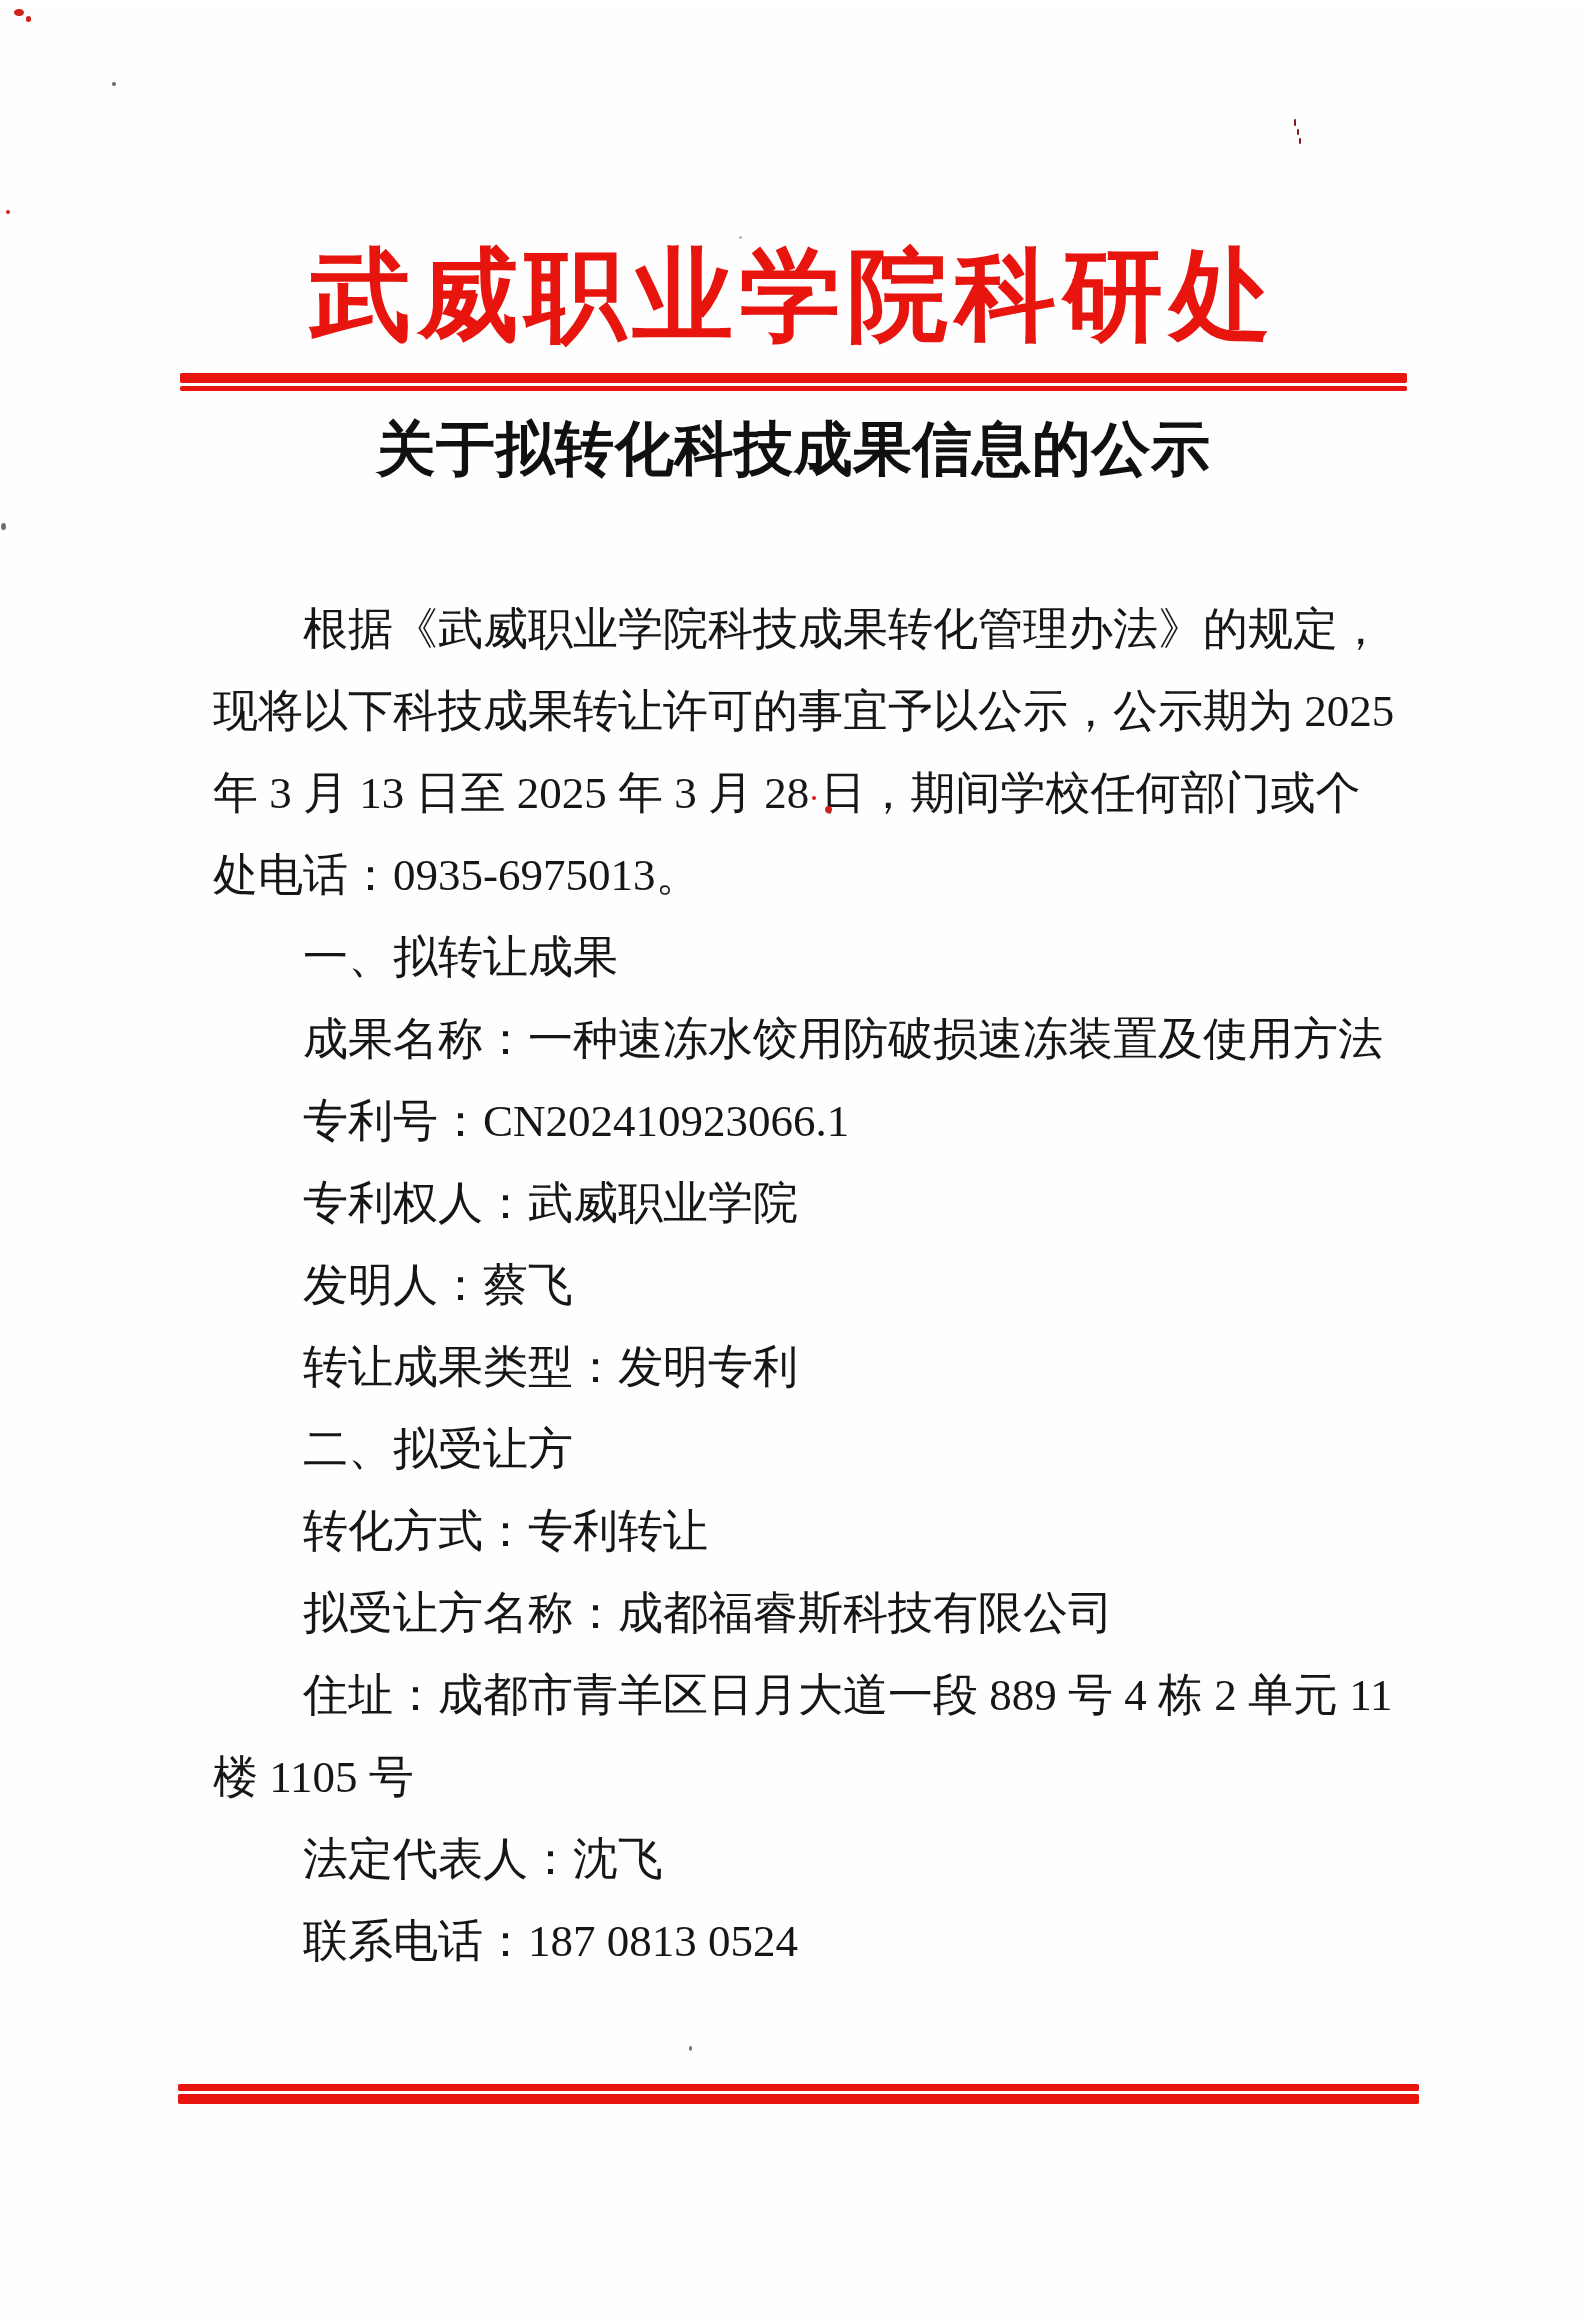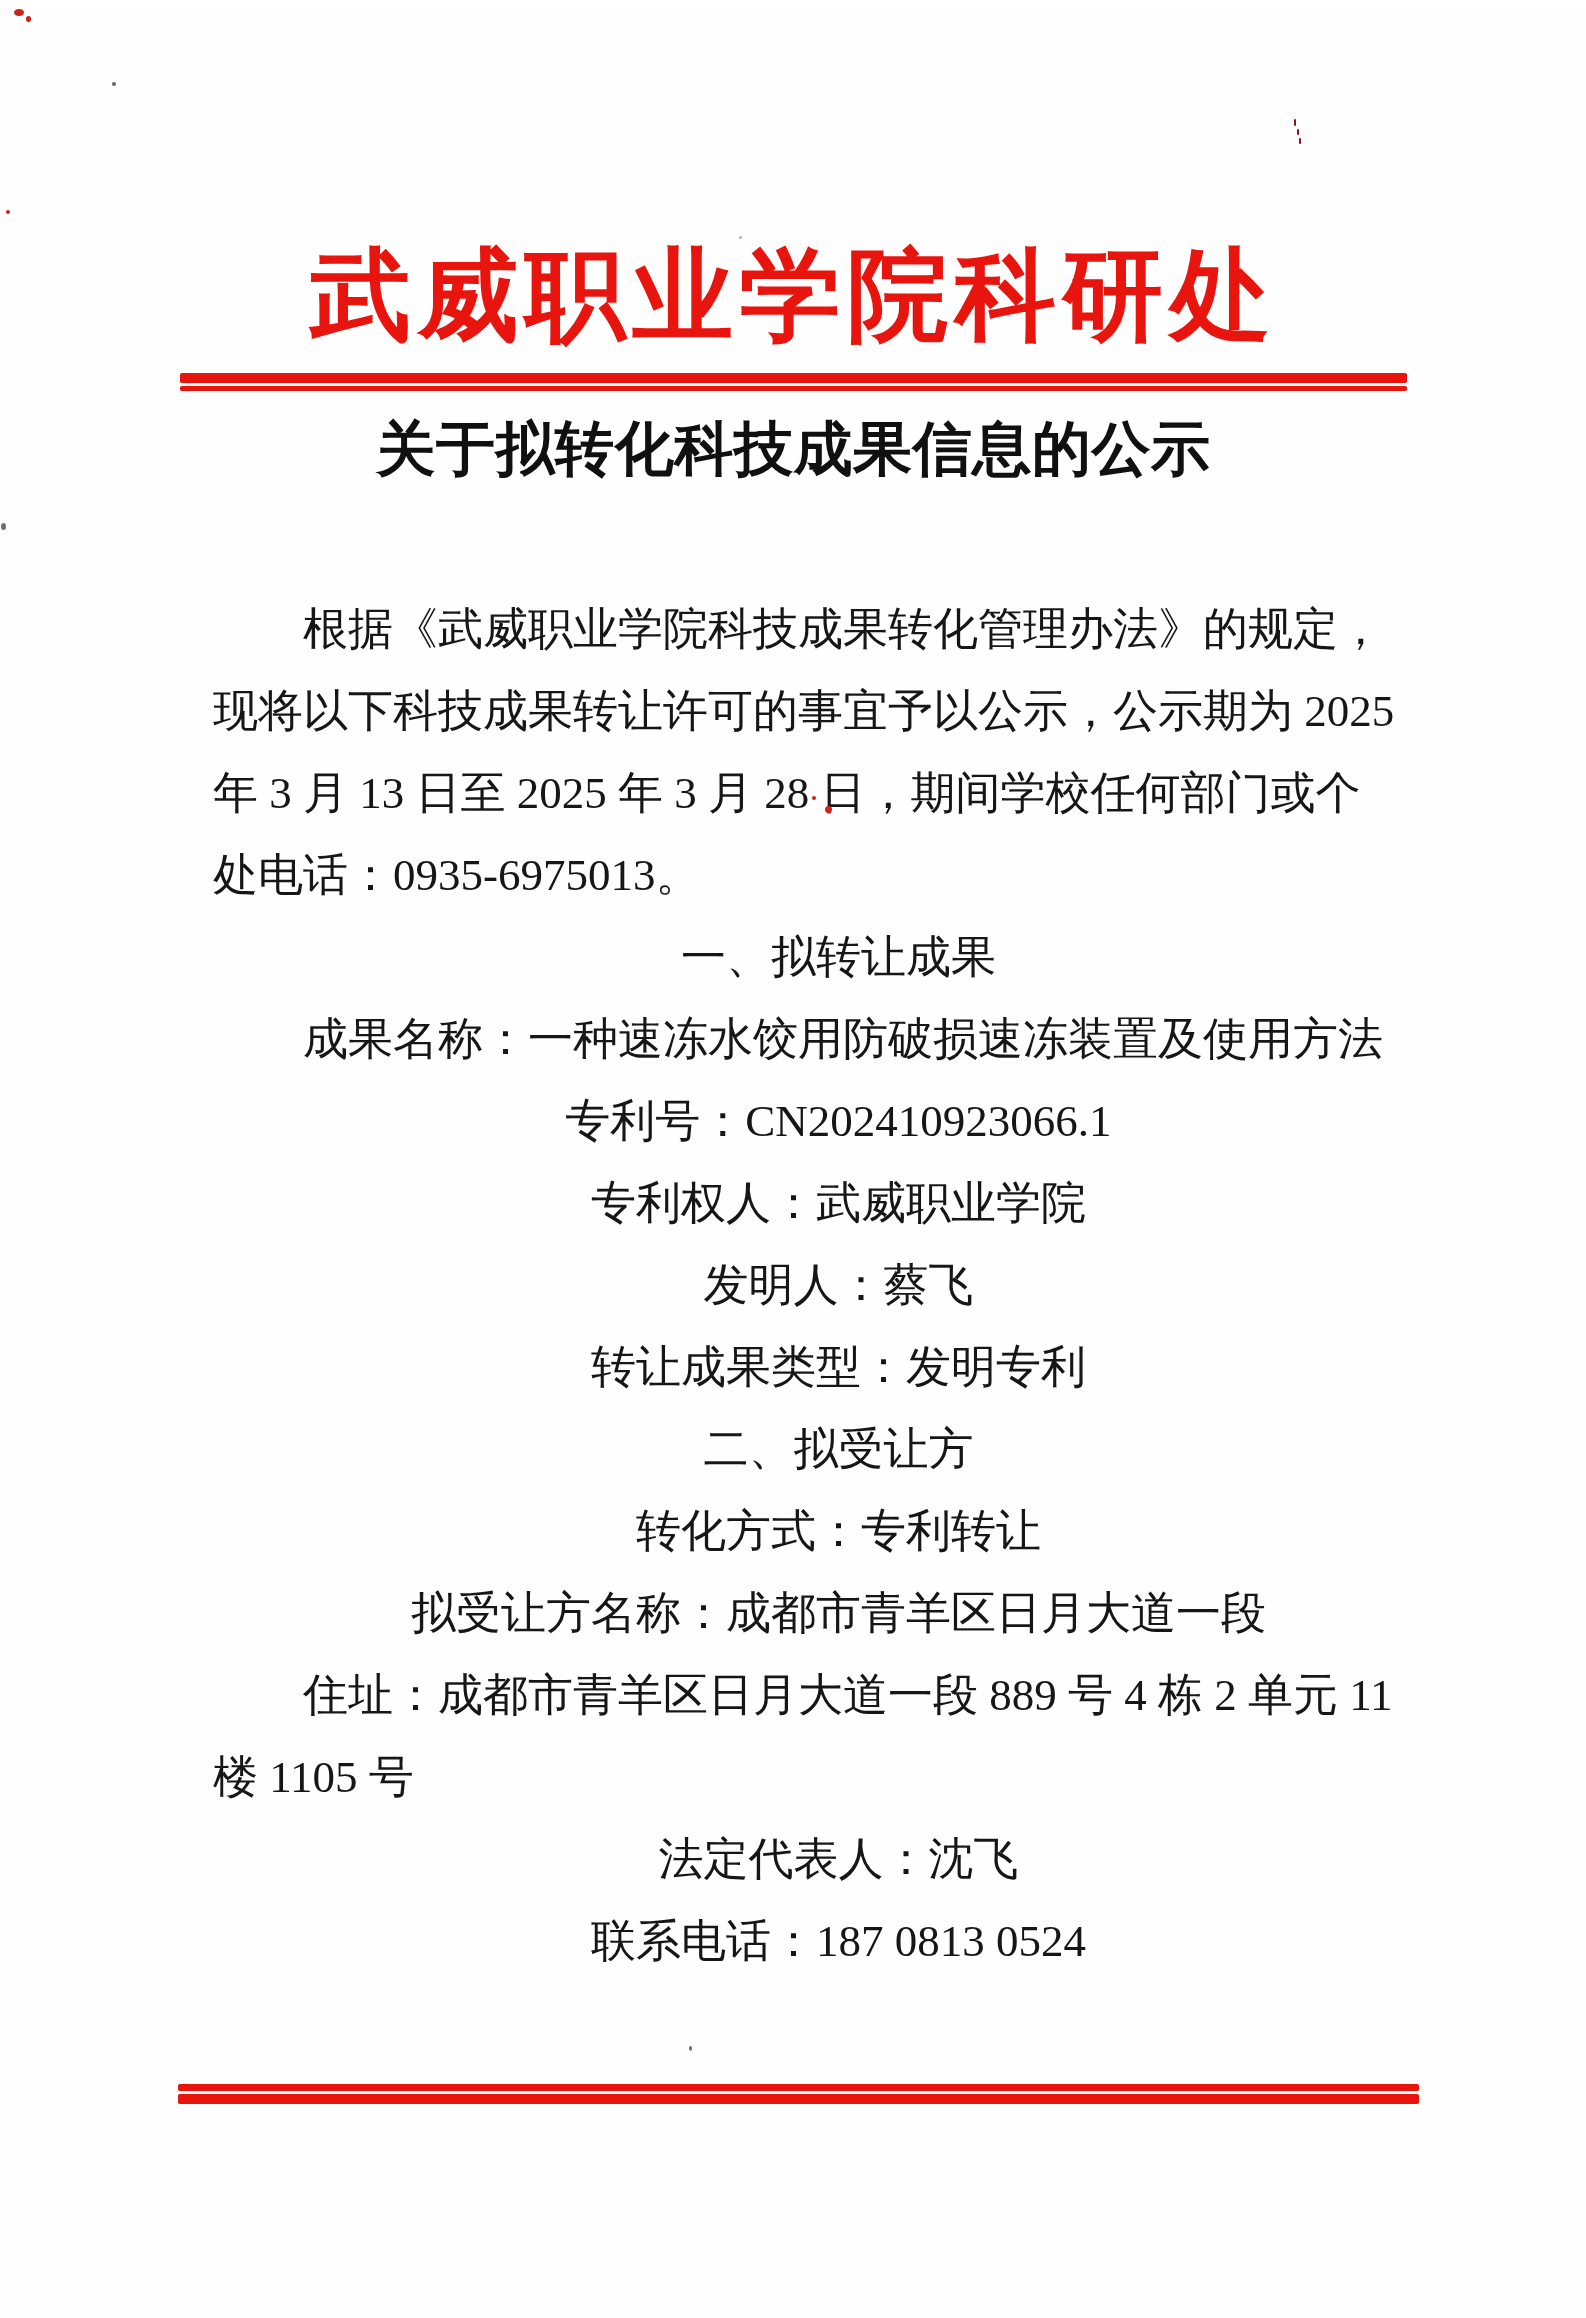--- a/index.html
+++ b/index.html
@@ -63,21 +63,21 @@
   .body-text {
     position: absolute;
     top: 580px;
     left: 213px;
     width: 1161px;
     font-size: 45px;
     line-height: 82px;
     color: #161616;
   }
   .line { white-space: nowrap; }
-  .indent { text-indent: 2em; text-align: center; }
+  .indent { text-indent: 2em; }
 
   
   .speck { position: absolute; border-radius: 50%; }
   .speck-red { background: #cf2218; }
   .speck-darkred { background: #8a1422; border-radius: 1.2px; }
   .speck-gray { background: #6f6f6f; }
   .speck-faint { background: #b5b5b5; }
 </style>
 </head>
 <body>
@@ -100,21 +100,21 @@
     <div class="line">年 3 月 13 日至 2025 年 3 月 28 日，期间学校任何部门或个</div>
     <div class="line">处电话：0935-6975013。</div>
     <div class="line indent">一、拟转让成果</div>
     <div class="line indent">成果名称：一种速冻水饺用防破损速冻装置及使用方法</div>
     <div class="line indent">专利号：CN202410923066.1</div>
     <div class="line indent">专利权人：武威职业学院</div>
     <div class="line indent">发明人：蔡飞</div>
     <div class="line indent">转让成果类型：发明专利</div>
     <div class="line indent">二、拟受让方</div>
     <div class="line indent">转化方式：专利转让</div>
-    <div class="line indent">拟受让方名称：成都市青羊区日月大道一段</div>
+    <div class="line indent">拟受让方名称：成都福睿斯科技有限公司</div>
     <div class="line indent">住址：成都市青羊区日月大道一段 889 号 4 栋 2 单元 11</div>
     <div class="line">楼 1105 号</div>
     <div class="line indent">法定代表人：沈飞</div>
     <div class="line indent">联系电话：187 0813 0524</div>
   </div>
 
   <div class="red-rule rule-bottom">
     <div class="stroke s1"></div>
     <div class="gapline g"></div>
     <div class="stroke s2"></div>

